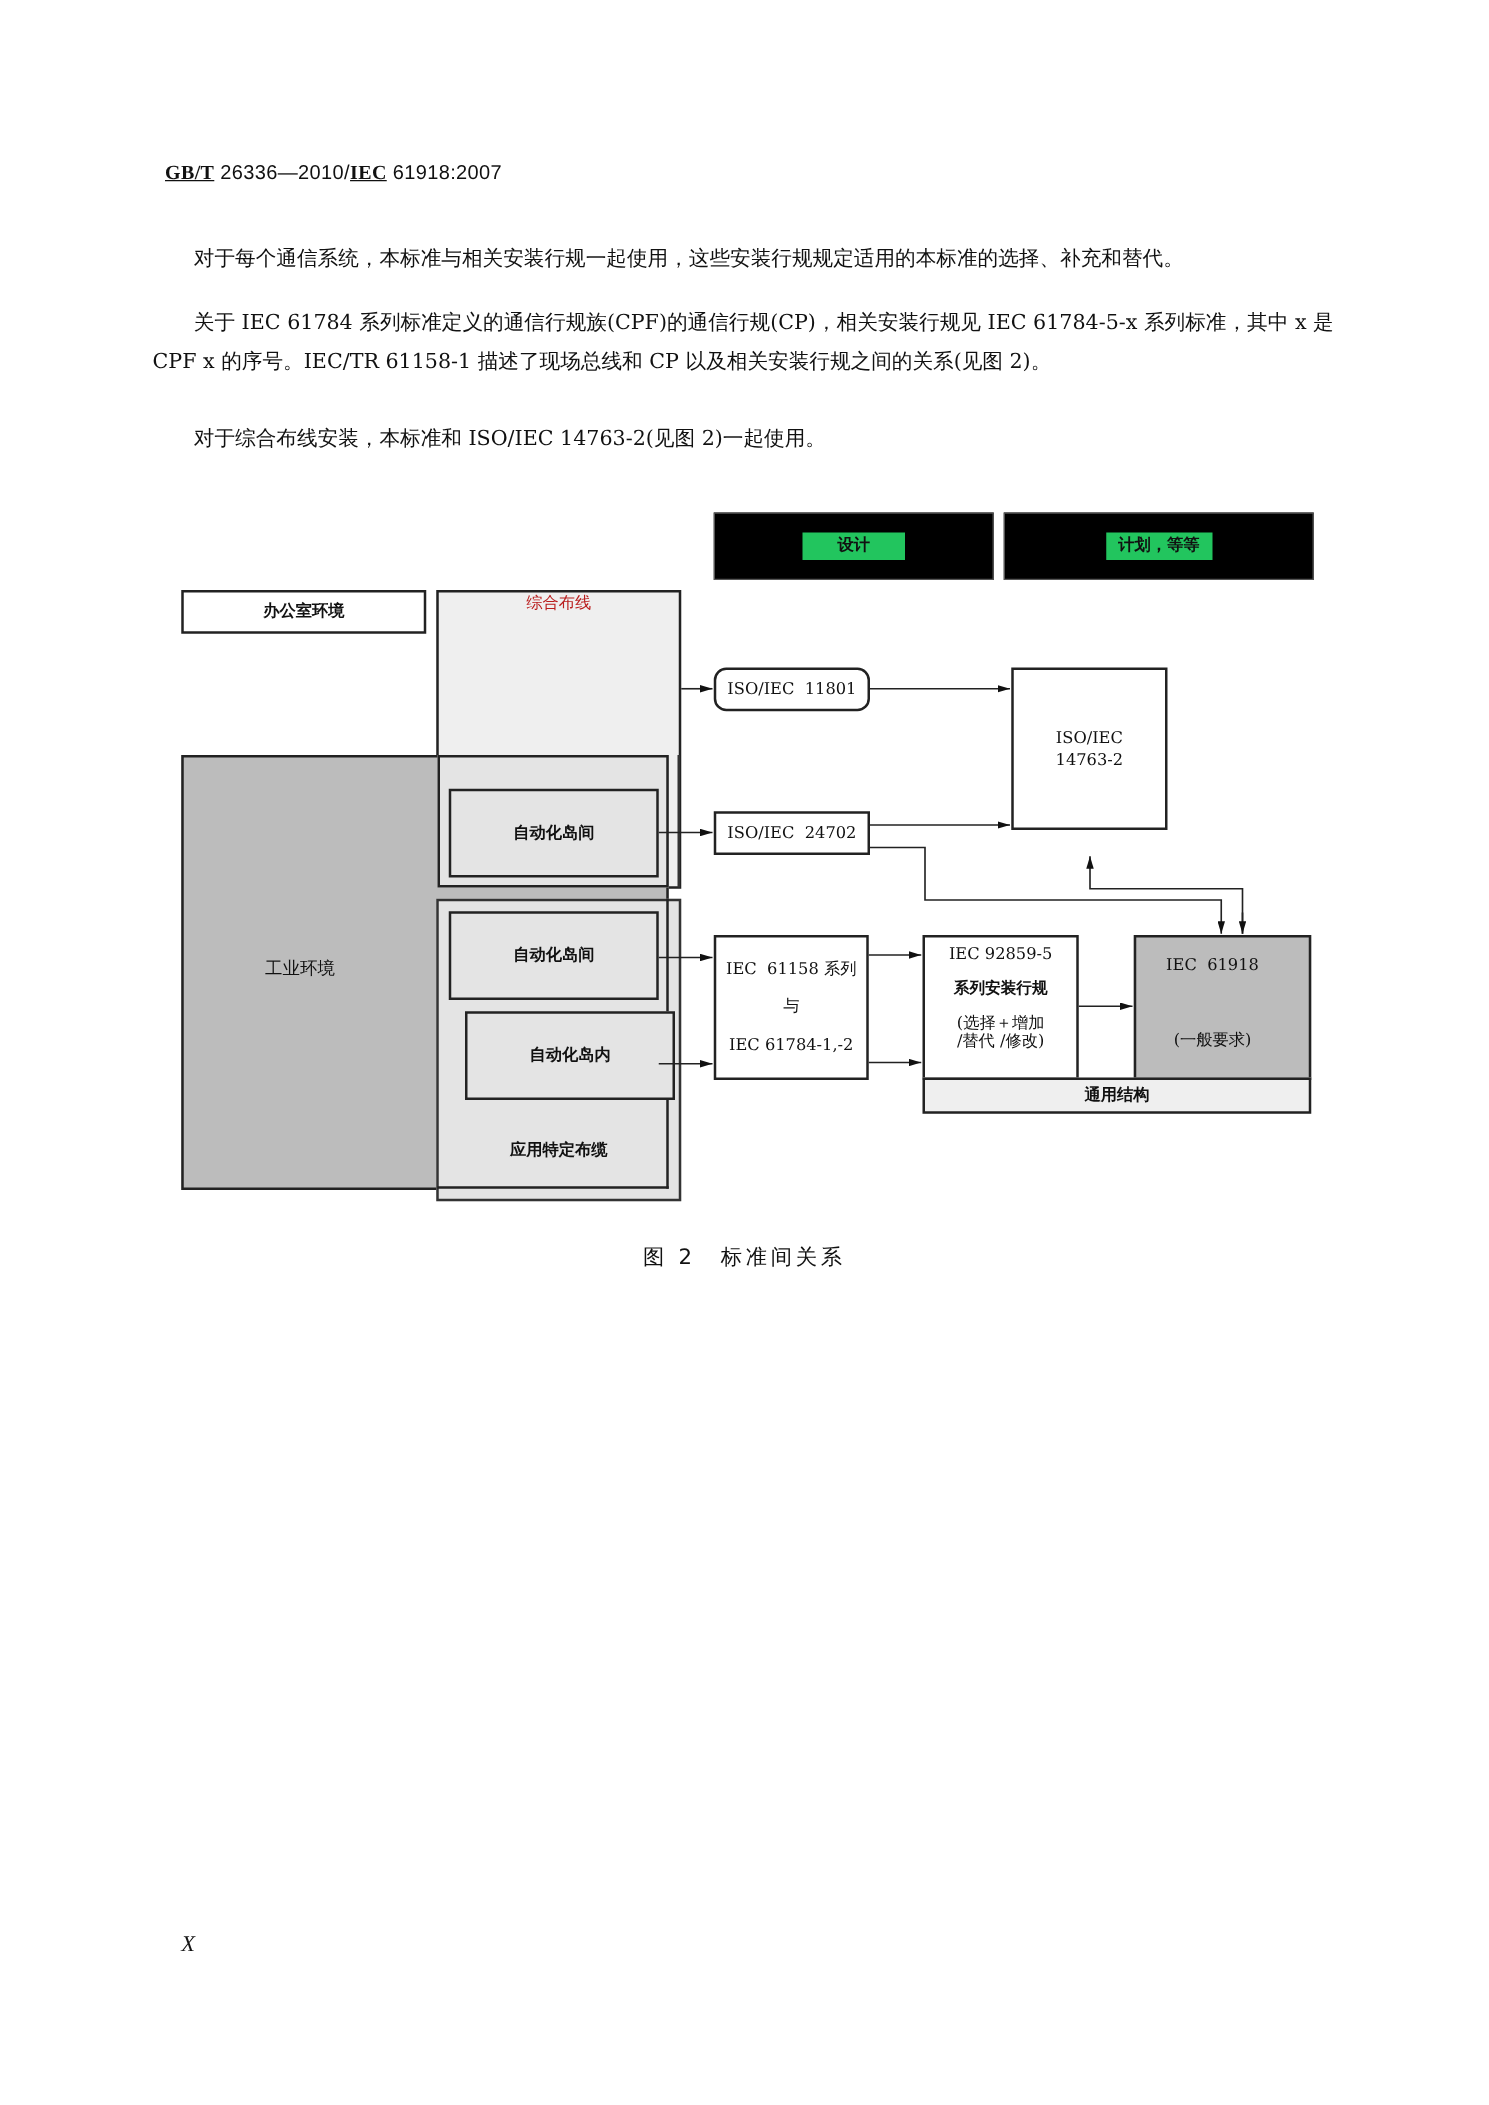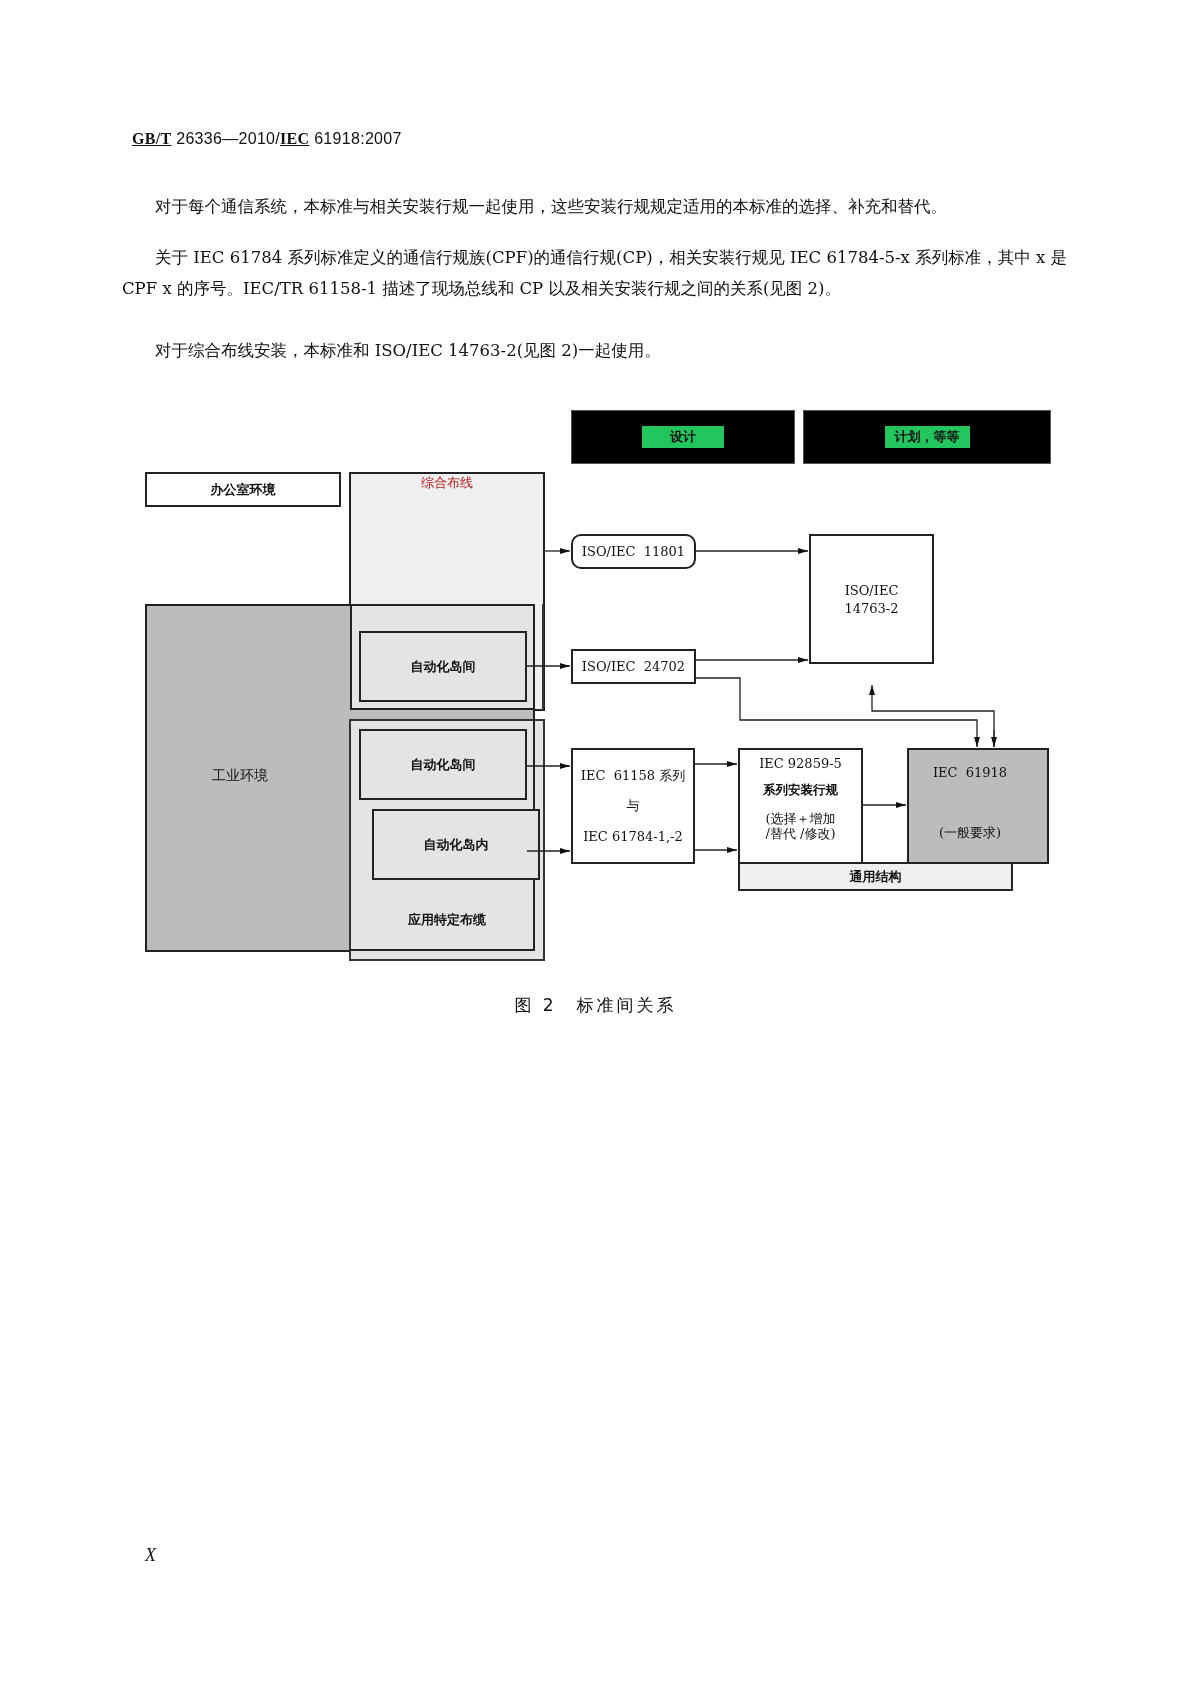--- a/index.html
+++ b/index.html
@@ -99,21 +99,21 @@
     <span style="margin-top:10px; font-weight:bold; font-family:'DejaVu Sans',sans-serif; font-size:12.5px;">系列安装行规</span>
     <span style="margin-top:14px;">(选择＋增加</span>
     <span>/替代 /修改)</span>
   </div>
 
   <div class="box gray-dark" style="left:907px; top:748px; width:142px; height:116px; flex-direction:column; justify-content:space-between; padding:14px 16px 20px 0;">
     <span style="white-space:pre;">IEC  61918</span>
     <span>(一般要求)</span>
   </div>
 
-  <div class="box gray-light" style="left:738px; top:862px; width:275px; height:29px; font-weight:bold; font-family:'DejaVu Sans',sans-serif;">
+  <div class="box gray-light" style="left:738px; top:862px; width:311px; height:29px; font-weight:bold; font-family:'DejaVu Sans',sans-serif;">
     <span>通用结构</span>
   </div>
 
   <svg class="lines" width="1191" height="1684" style="z-index:5; pointer-events:none;">
     <defs>
       <marker id="ah" markerWidth="10" markerHeight="6" refX="10" refY="3" orient="auto" markerUnits="userSpaceOnUse">
         <path d="M0,0 L10,3 L0,6 z" fill="#111"></path>
       </marker>
     </defs>
     <g stroke="#222" stroke-width="1.3" fill="none">

